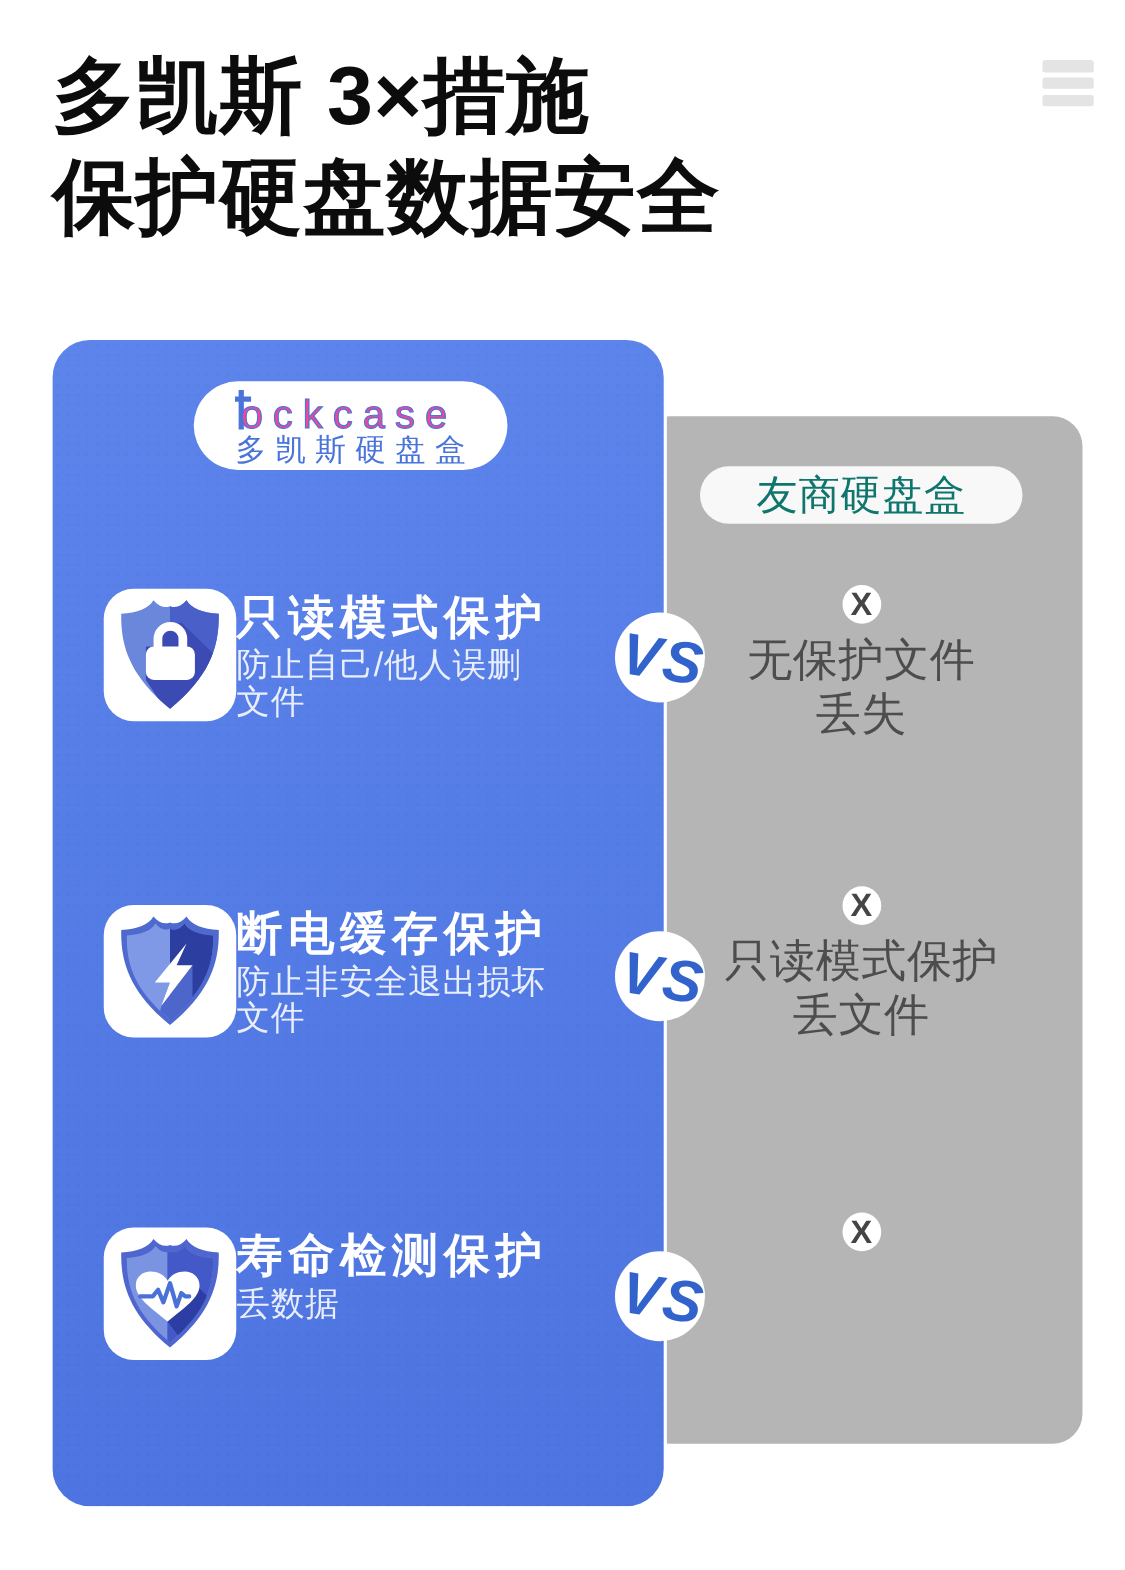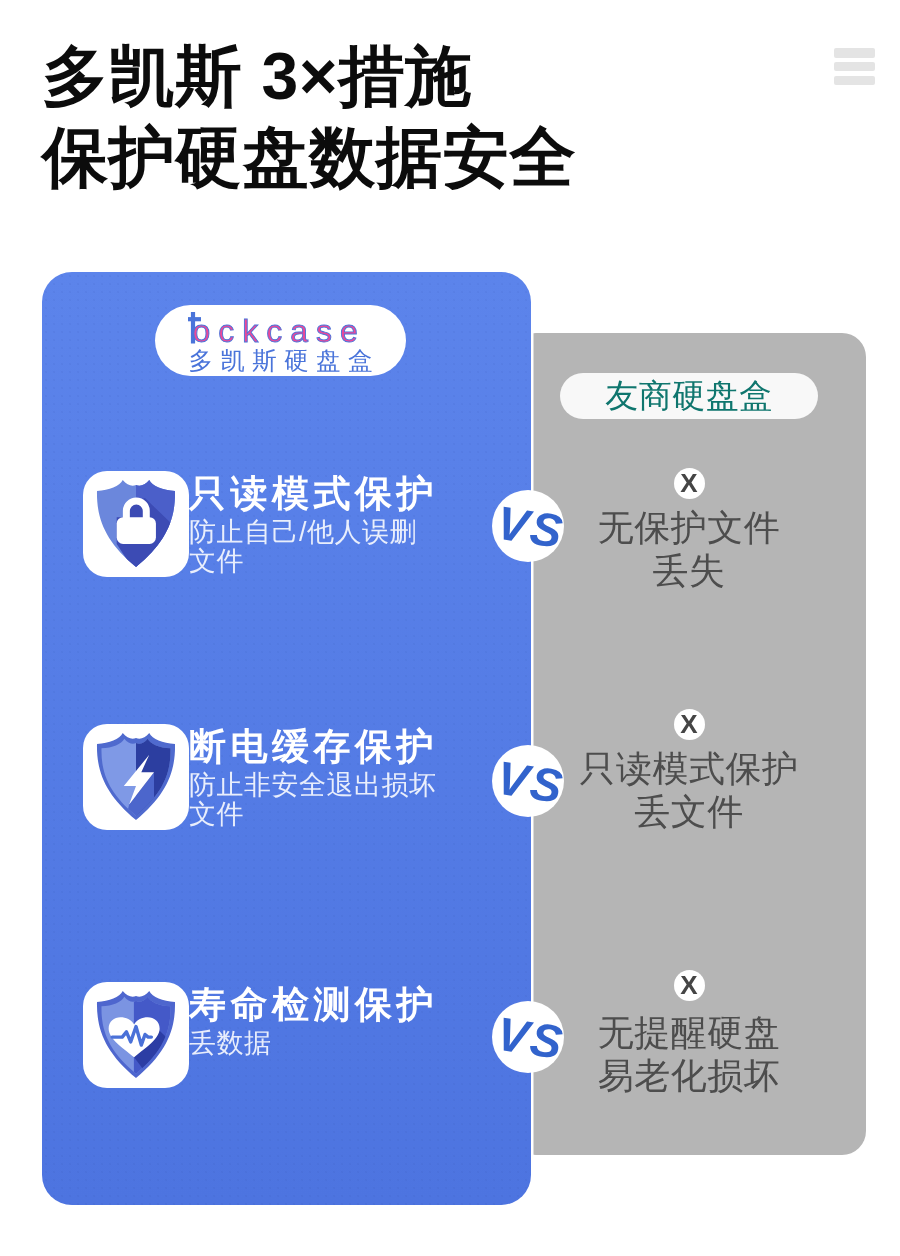--- a/index.html
+++ b/index.html
@@ -105,24 +105,20 @@
   <div class="drawback">
     <div class="x-circle">X</div>
     <div class="drawback-text">
         <div>只读模式保护</div>
         <div>丢文件</div>
       </div>
   </div>
 
   <div class="drawback">
     <div class="x-circle">X</div>
-    <div class="drawback-text">
-        <div>无提醒硬盘</div>
-        <div>易老化损坏</div>
-      </div>
   </div>
 </div>
 
 <div class="blue-card">
   <div class="logo-pill">
     <div class="wordmark">
       <svg width="13" height="32" viewBox="0 0 13 32" fill="none" stroke="#4a74da">
         <line x1="5" y1="0" x2="5" y2="31.5" stroke-width="4.2"></line>
         <line x1="0" y1="7.2" x2="13" y2="7.2" stroke-width="4.2"></line>
       </svg>

